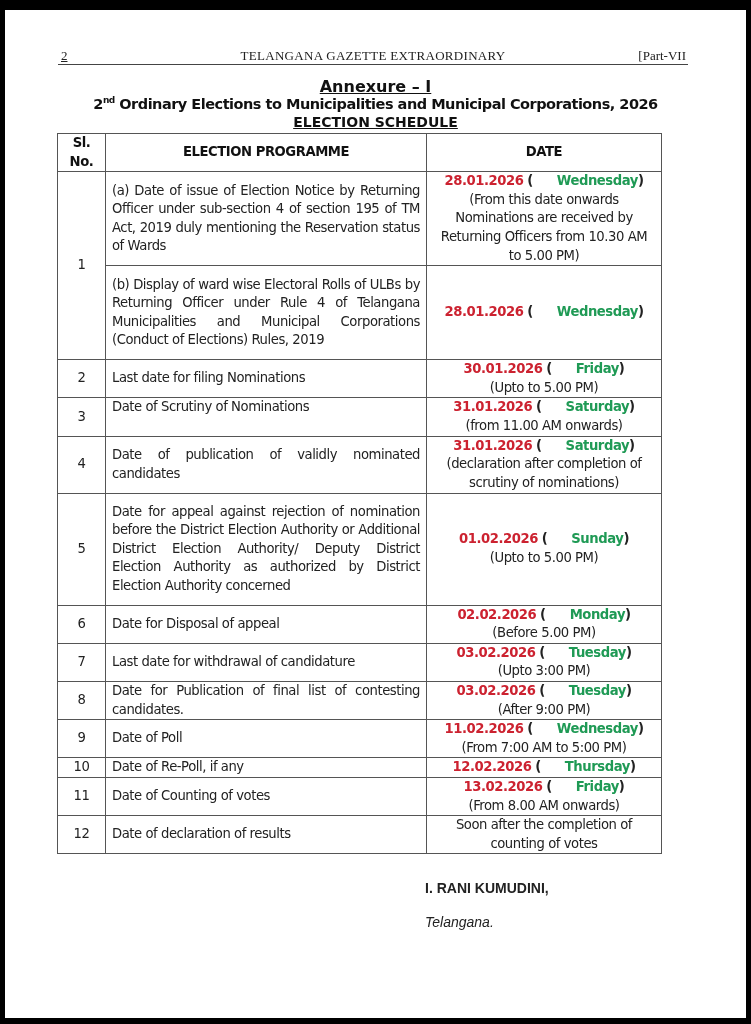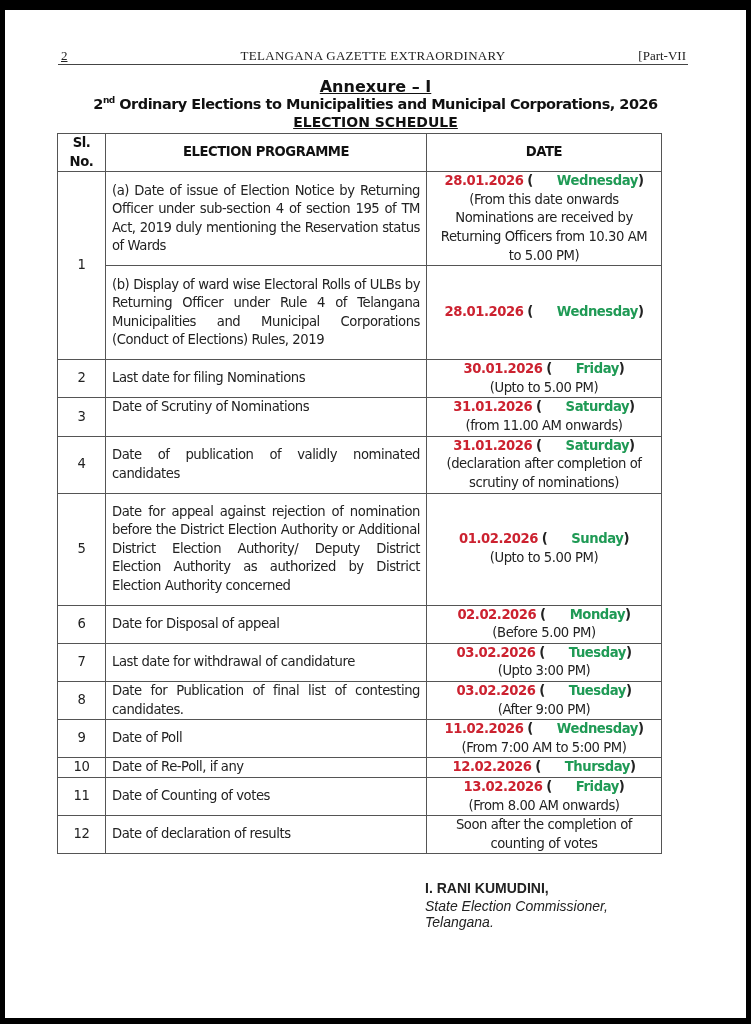--- a/index.html
+++ b/index.html
@@ -198,16 +198,15 @@
         <td class="sl">12</td>
         <td class="prog">Date of declaration of results</td>
         <td class="date">
           <span>Soon after the completion of counting of votes</span>
         </td>
       </tr>
     </tbody>
   </table>
 
   <div class="sign s1">I. RANI KUMUDINI,</div>
-  <div class="sign s2">State Election Commissioner,</div>
   <div class="sign s3">Telangana.</div>
 
 </div>
 
 </body></html>

